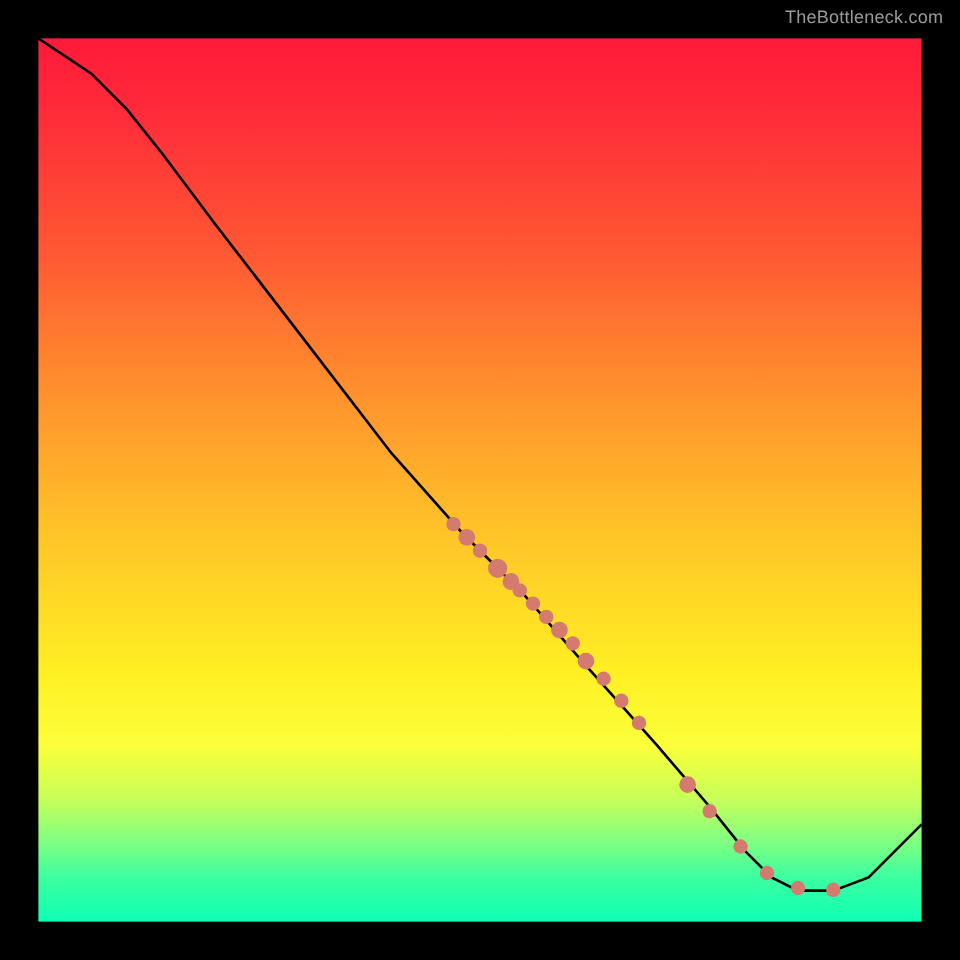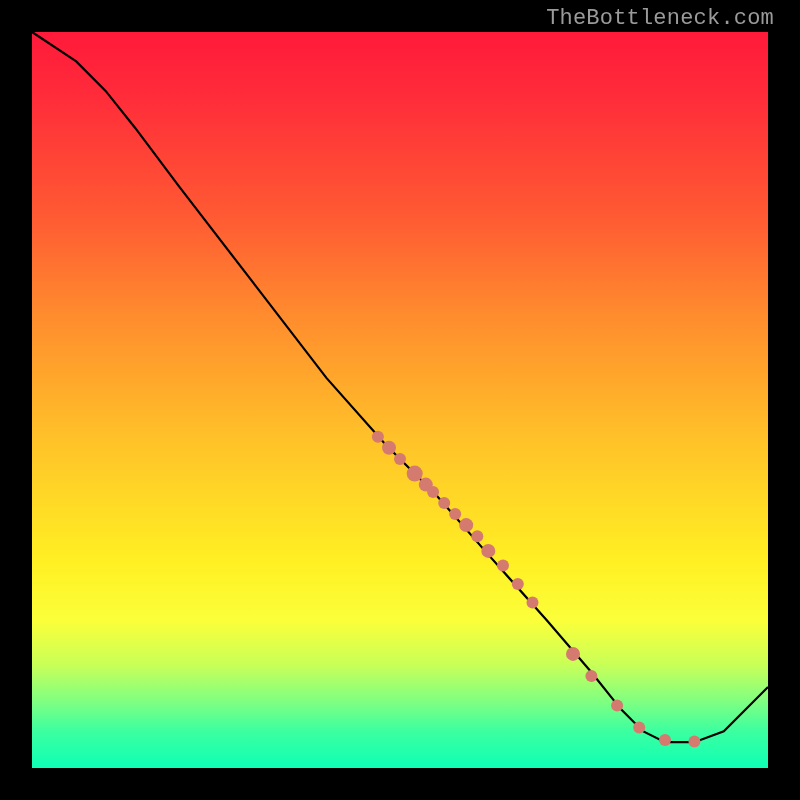--- a/index.html
+++ b/index.html
@@ -37,27 +37,26 @@
       #fbff3a 80%,
       #c8ff58 86%,
       #7fff82 91%,
       #3cffa0 95%,
       #0effb6 100%
     );
   }
   .watermark {
     position: absolute;
     top: 6px;
-    right: 26px;
+    right: 14px;
     color: #9a9a9a;
-    font-size: 22px;
+    font-size: 15px;
     font-weight: 500;
     letter-spacing: 0.2px;
     user-select: none;
-    font-family: Liberation Mono, monospace;
   }
   svg.curve {
     position: absolute;
     left: 0;
     top: 0;
     width: 736px;
     height: 736px;
     overflow: visible;
   }
   .curve-path {

